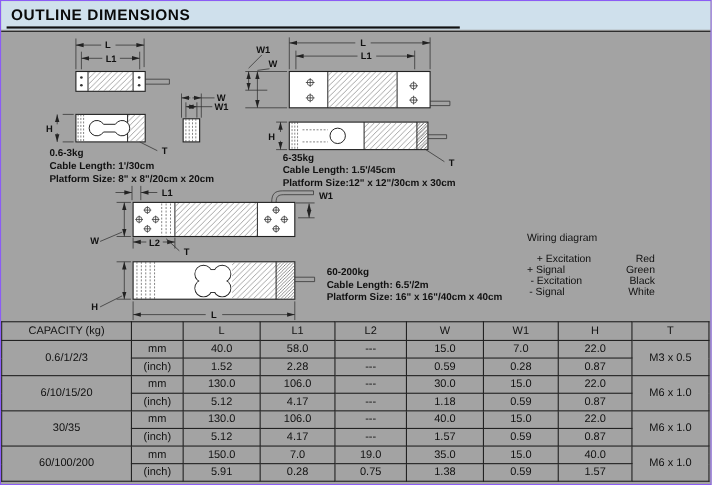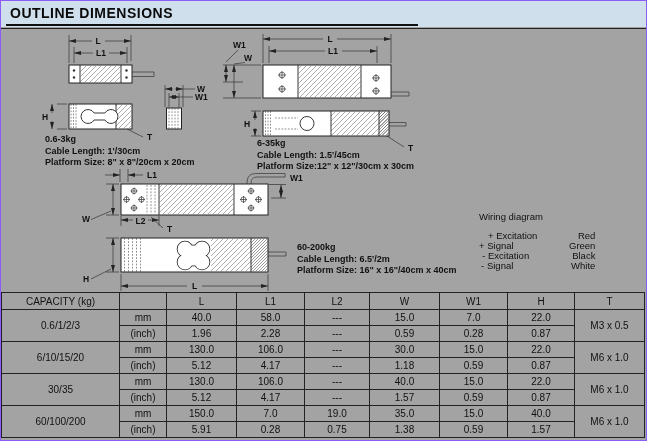--- a/index.html
+++ b/index.html
@@ -374,21 +374,21 @@
       <td>40.0</td>
       <td>58.0</td>
       <td>---</td>
       <td>15.0</td>
       <td>7.0</td>
       <td>22.0</td>
       <td rowspan="2">M3 x 0.5</td>
     </tr>
     <tr class="r">
       <td>(inch)</td>
-      <td>1.96</td>
+      <td>1.52</td>
       <td>2.28</td>
       <td>---</td>
       <td>0.59</td>
       <td>0.28</td>
       <td>0.87</td>
     </tr>
 
     <tr class="r">
       <td rowspan="2">6/10/15/20</td>
       <td>mm</td>

